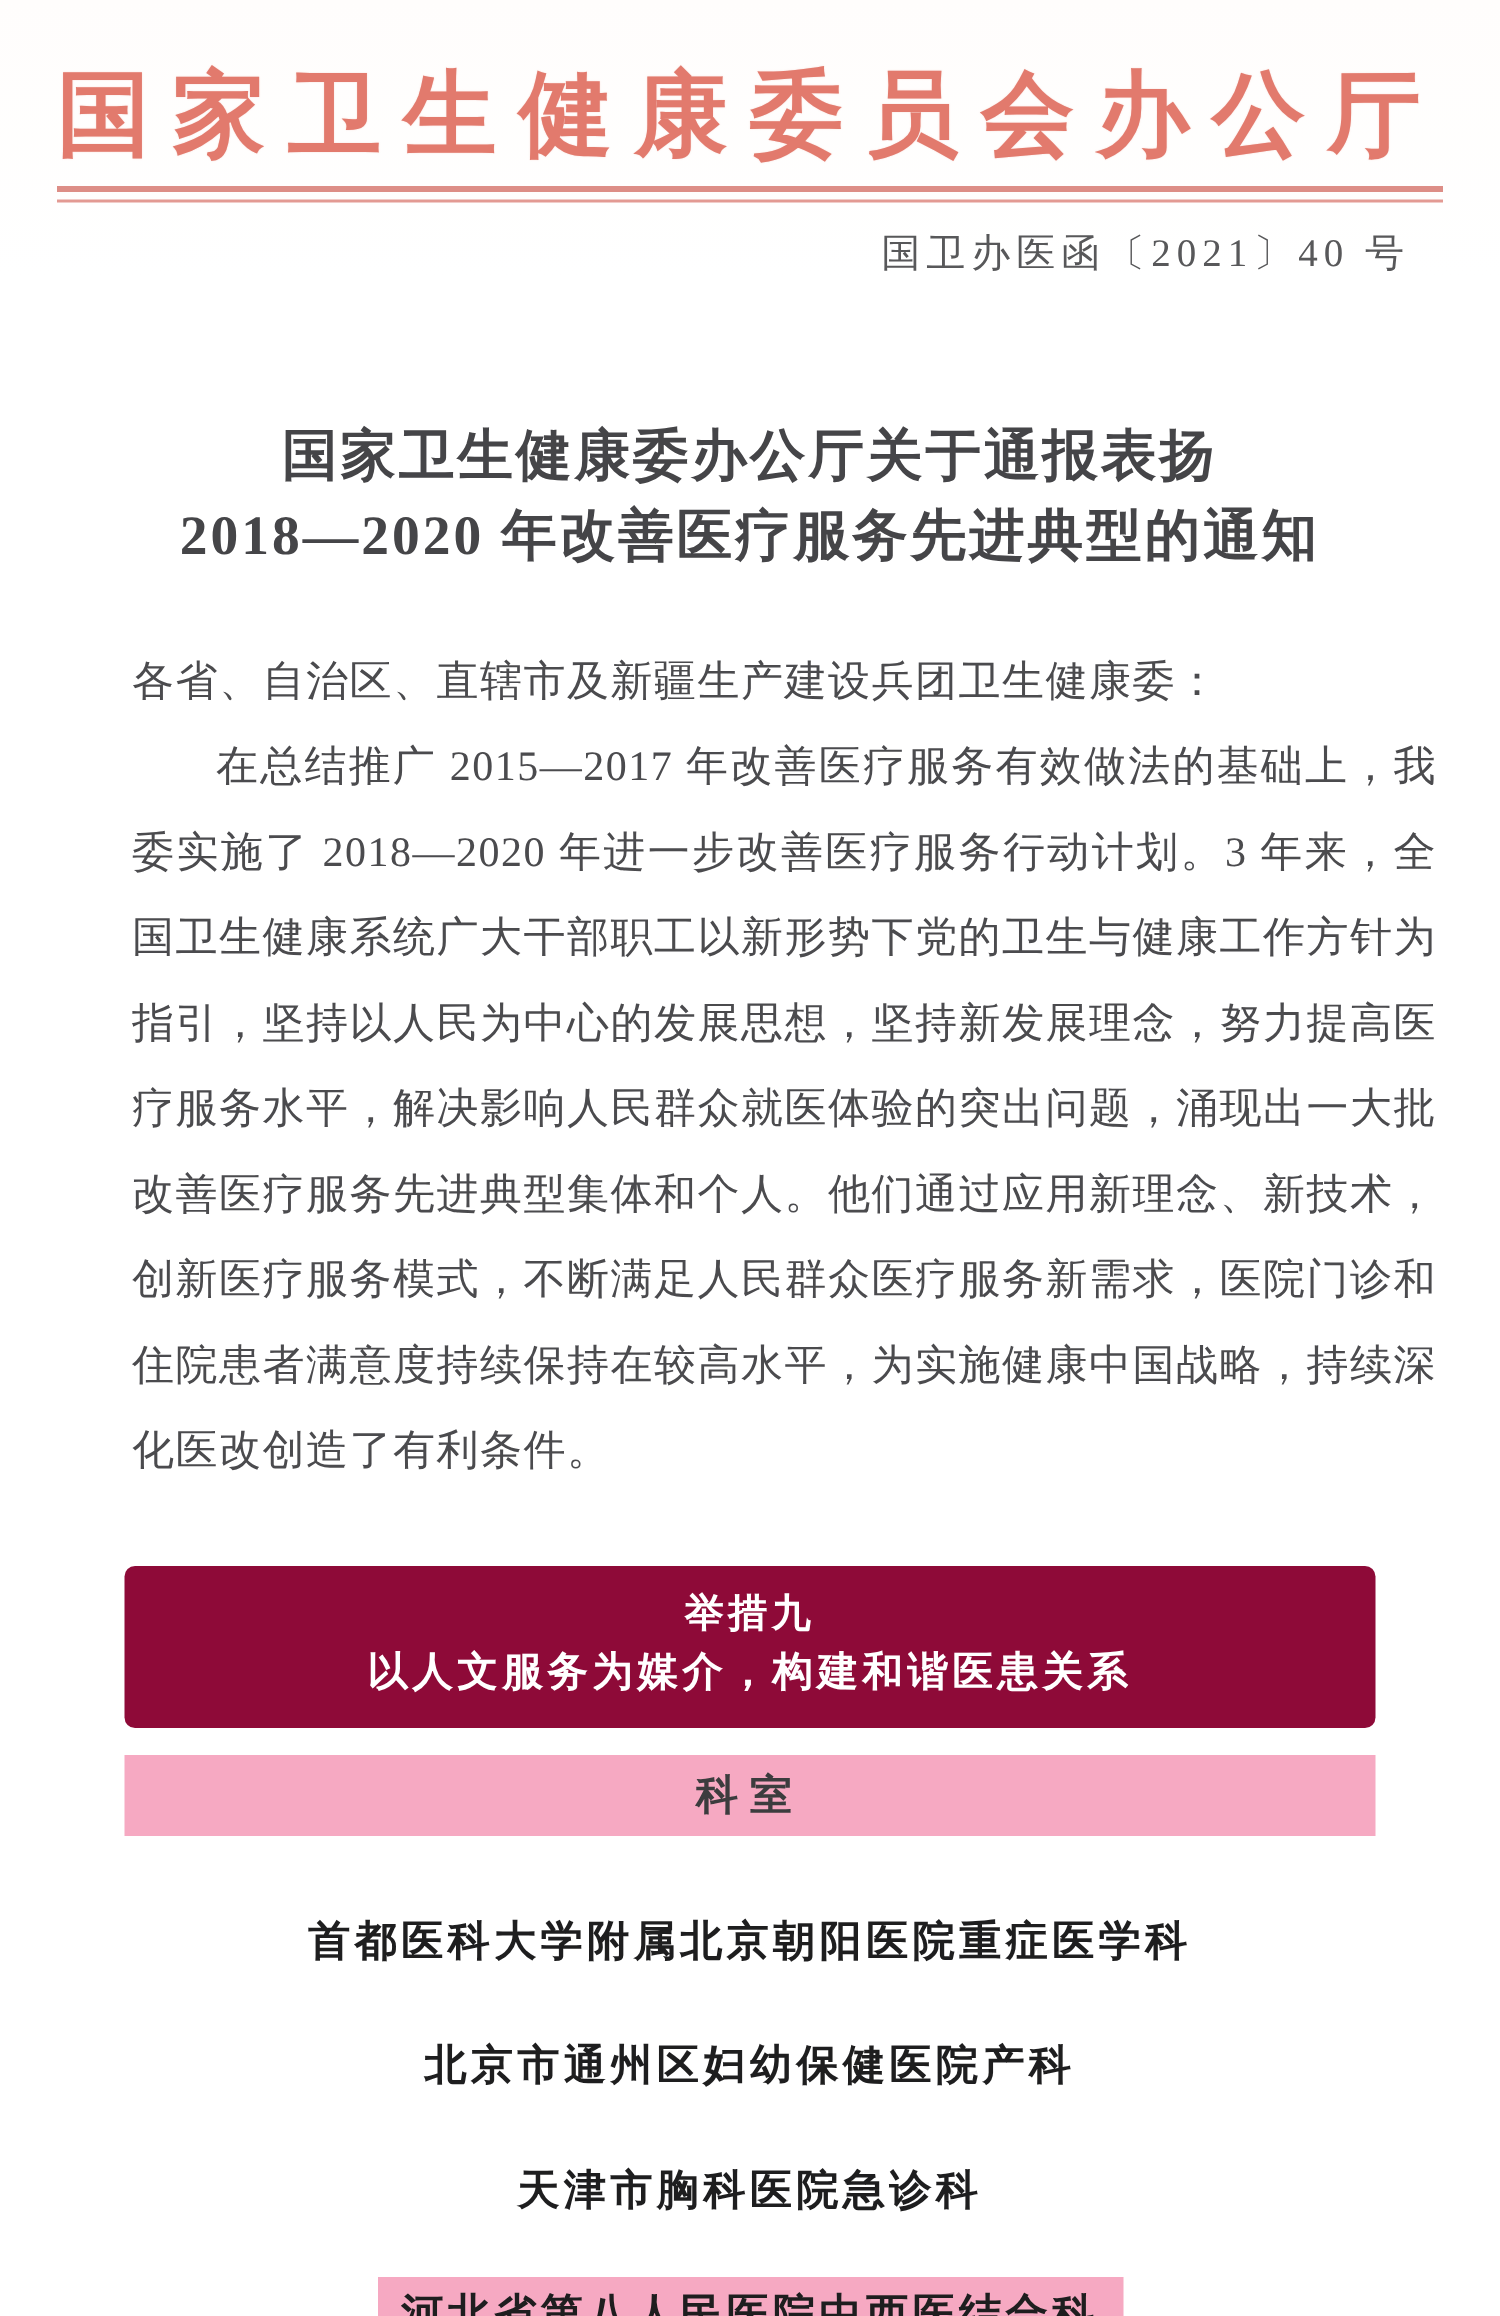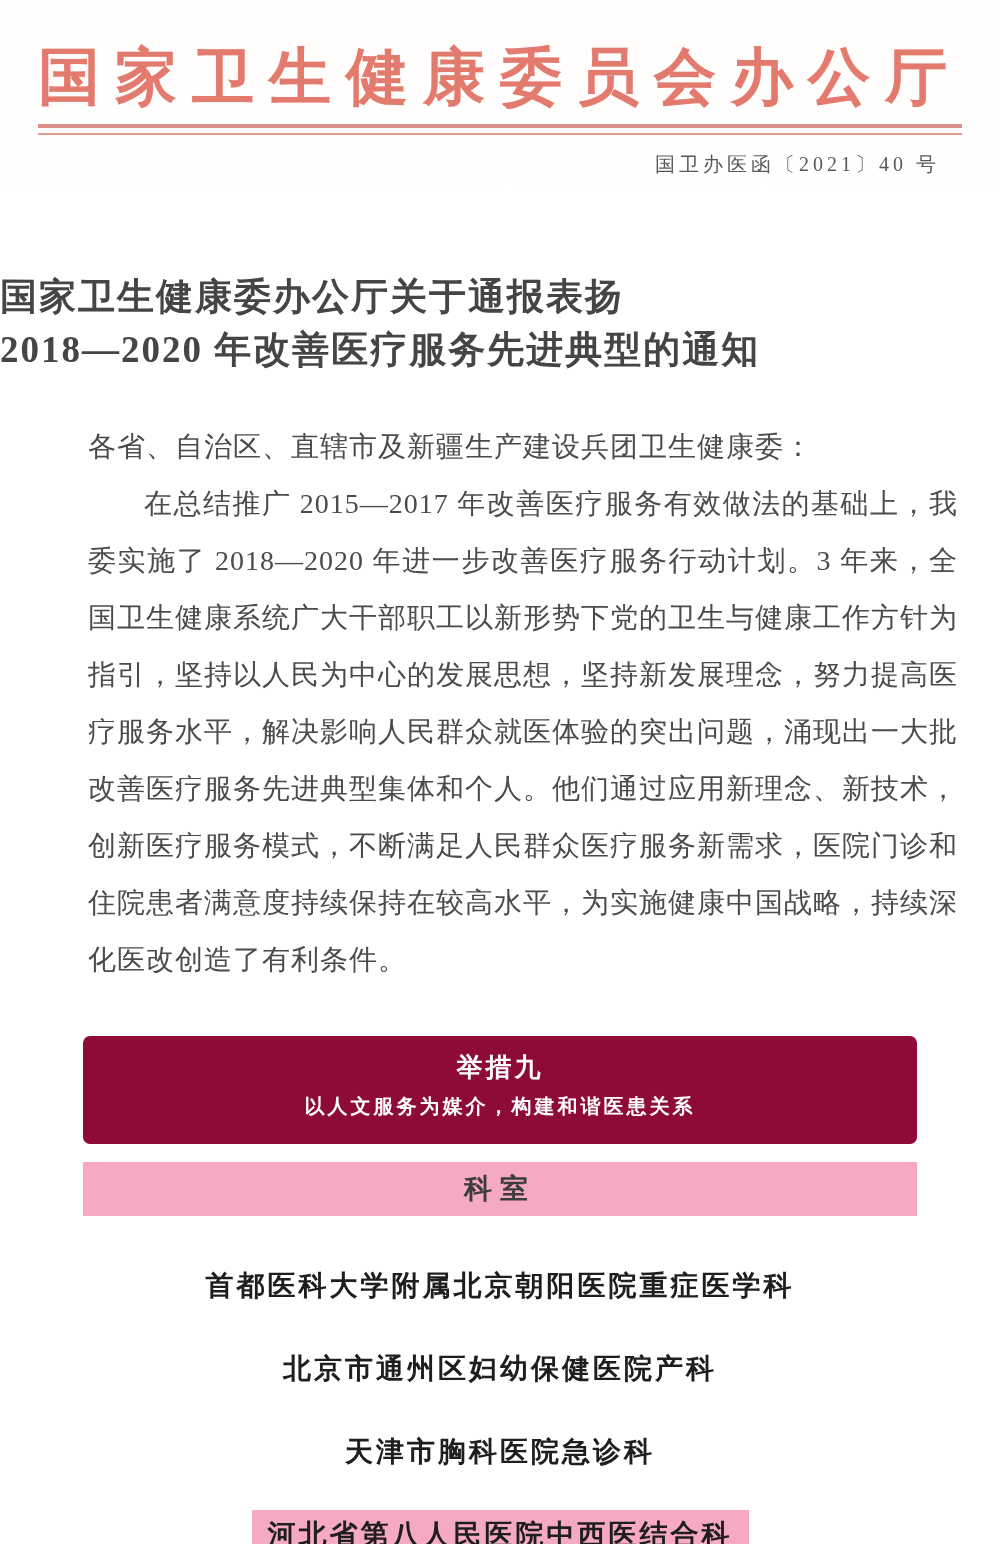--- a/index.html
+++ b/index.html
@@ -33,28 +33,29 @@
   .double-rule {
     margin: 2px 38px 0 38px;
     height: 5px;
     border-top: 4px solid #dd8e87;
     border-bottom: 2px solid #e39a93;
   }
   .doc-number {
     margin-top: 16px;
     padding-right: 60px;
     text-align: right;
-    font-size: 20px;
+    font-size: 26px;
     color: #58585a;
     letter-spacing: 4px;
   }
 
   
   .notice-title {
     margin-top: 92px;
+    text-align: center;
     color: #454548;
     font-weight: bold;
     font-size: 37px;
     line-height: 53px;
     letter-spacing: 2px;
   }
 
   
   .body-text {
     margin: 42px 42px 0 88px;
@@ -72,21 +73,21 @@
     margin: 48px 83px 0 83px;
     background: #8e0a38;
     border-radius: 7px;
     text-align: center;
     color: #ffffff;
     font-family: "Liberation Sans", "DejaVu Sans", sans-serif;
     font-weight: bold;
     padding: 13px 0 17px 0;
   }
   .measure-banner .line1 { font-size: 26px; line-height: 36px; letter-spacing: 3px; }
-  .measure-banner .line2 { font-size: 20px; line-height: 42px; letter-spacing: 3px; }
+  .measure-banner .line2 { font-size: 27px; line-height: 42px; letter-spacing: 3px; }
 
   
   .section-header {
     margin: 18px 83px 0 83px;
     background: #f6a9c2;
     height: 54px;
     line-height: 54px;
     text-align: center;
     color: #3c3c3e;
     font-family: "Liberation Sans", "DejaVu Sans", sans-serif;

